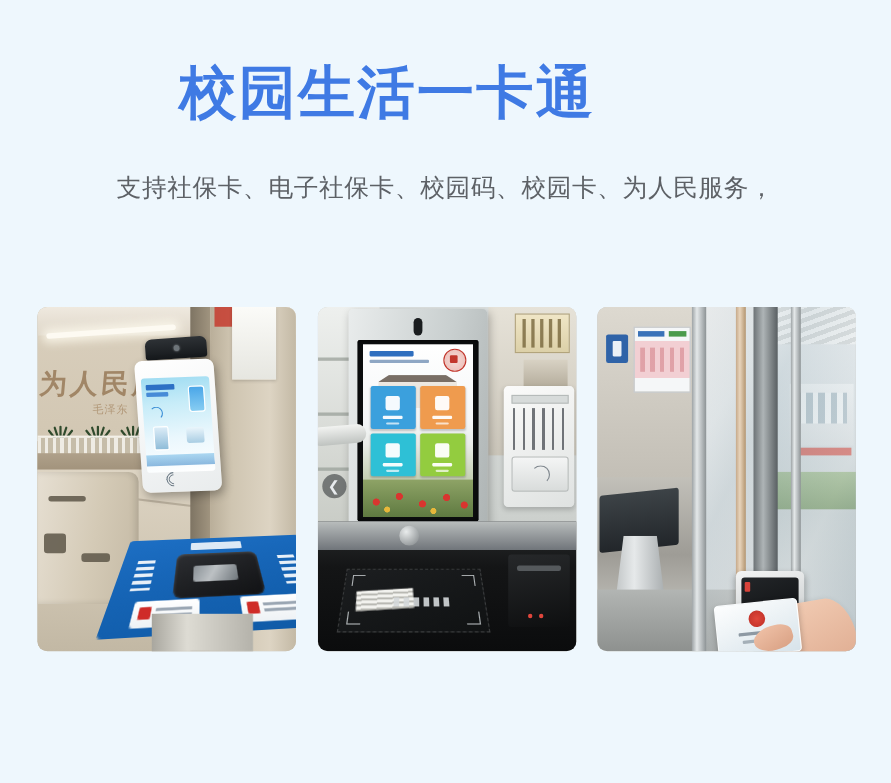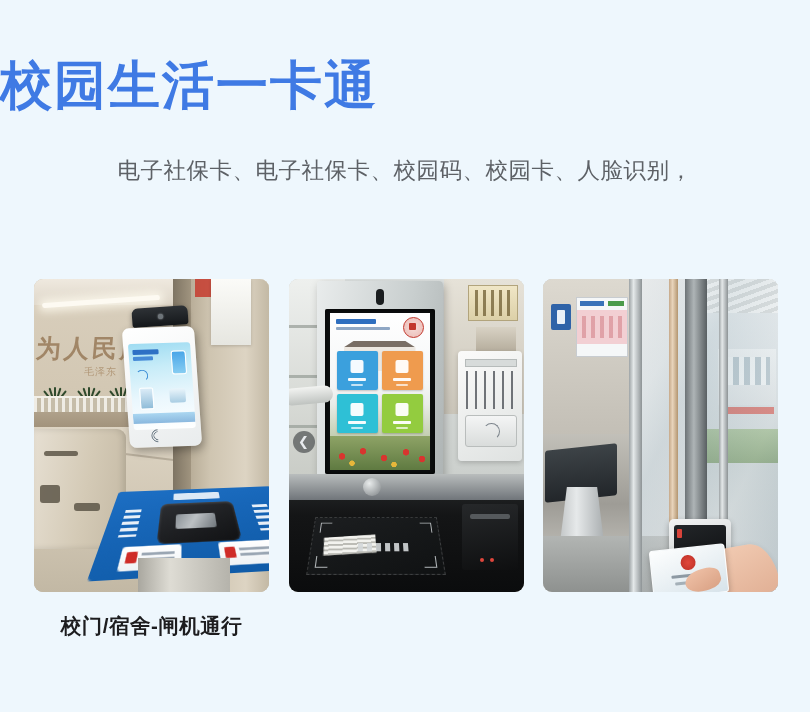--- a/index.html
+++ b/index.html
@@ -14,21 +14,21 @@
     overflow: hidden;
     position: relative;
   }
 
   
   .page-title {
     position: absolute;
     top: 56px;
     left: 0;
     width: 704px;
-    text-align: left;
+    text-align: center;
     font-size: 52px;
     line-height: 58px;
     font-weight: bold;
     color: #3f7ae4;
     letter-spacing: 2px;
   }
   .subtitle {
     position: absolute;
     top: 152px;
     left: 0;
@@ -591,21 +591,21 @@
     border-radius: 50% 40% 40% 50%;
     transform: rotate(-16deg);
   }
 </style>
 </head>
 <body>
 
 <div class="page-title">校园生活一卡通</div>
 
 <div class="subtitle">
-  <span class="line">电子社保卡、电子社保卡、校园码、校园卡、人脸识别，</span>
+  <span class="line">支持社保卡、电子社保卡、校园码、校园卡、为人民服务，</span>
 </div>
 
 <div class="cards">
 
   <div class="card">
     <div class="photo">
       <div class="p1-wall"></div>
       <div class="p1-ceiling"></div>
       <div class="p1-light"></div>
       <div class="p1-calli">为人民服务</div>
@@ -674,21 +674,20 @@
       <div class="p1-panel">
         <div class="p1-panel-top"></div>
         <div class="p1-panel-lbl l"></div>
         <div class="p1-panel-lbl r"></div>
         <div class="p1-scanner"></div>
         <div class="p1-chip l"></div>
         <div class="p1-chip r"></div>
       </div>
       <div class="p1-base"></div>
     </div>
-    <div class="caption">校门/宿舍-闸机通行</div>
   </div>
 
   <div class="card">
     <div class="photo">
       <div class="p2-bg"></div>
 
       <div class="p2-shelfL">
         <div class="p2-shelf-line" style="top:46px"></div>
         <div class="p2-shelf-line" style="top:96px"></div>
         <div class="p2-shelf-line" style="top:146px"></div>

